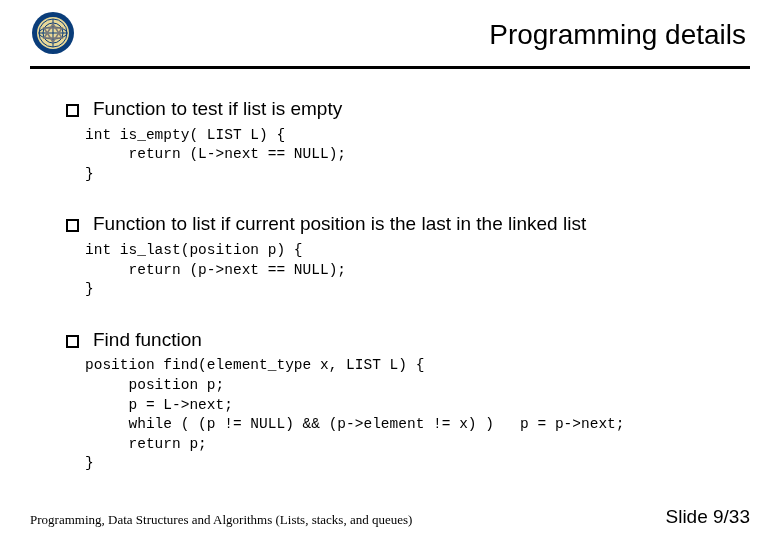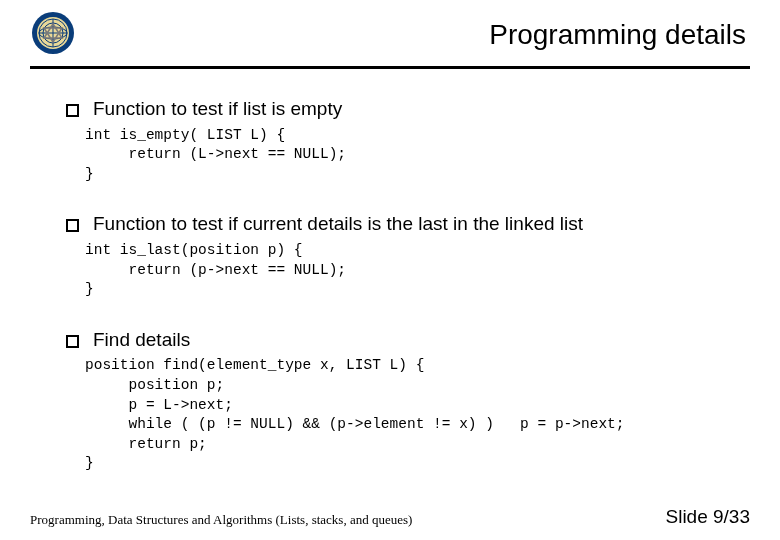--- a/index.html
+++ b/index.html
@@ -113,29 +113,29 @@
     <div class="bullet-row">
       <span class="bullet-marker"></span>
       <span class="bullet-text">Function to test if list is empty</span>
     </div>
     <div class="code-block">int is_empty( LIST L) {
      return (L-&gt;next == NULL);
 }</div>
 
     <div class="bullet-row">
       <span class="bullet-marker"></span>
-      <span class="bullet-text">Function to test if current details is the last in the linked list</span>
+      <span class="bullet-text">Function to list if current position is the last in the linked list</span>
     </div>
     <div class="code-block">int is_last(position p) {
      return (p-&gt;next == NULL);
 }</div>
 
     <div class="bullet-row">
       <span class="bullet-marker"></span>
-      <span class="bullet-text">Find details</span>
+      <span class="bullet-text">Find function</span>
     </div>
     <div class="code-block">position find(element_type x, LIST L) {
      position p;
      p = L-&gt;next;
      while ( (p != NULL) &amp;&amp; (p-&gt;element != x) )   p = p-&gt;next;
      return p;
 }</div>
 
   </div>
 

